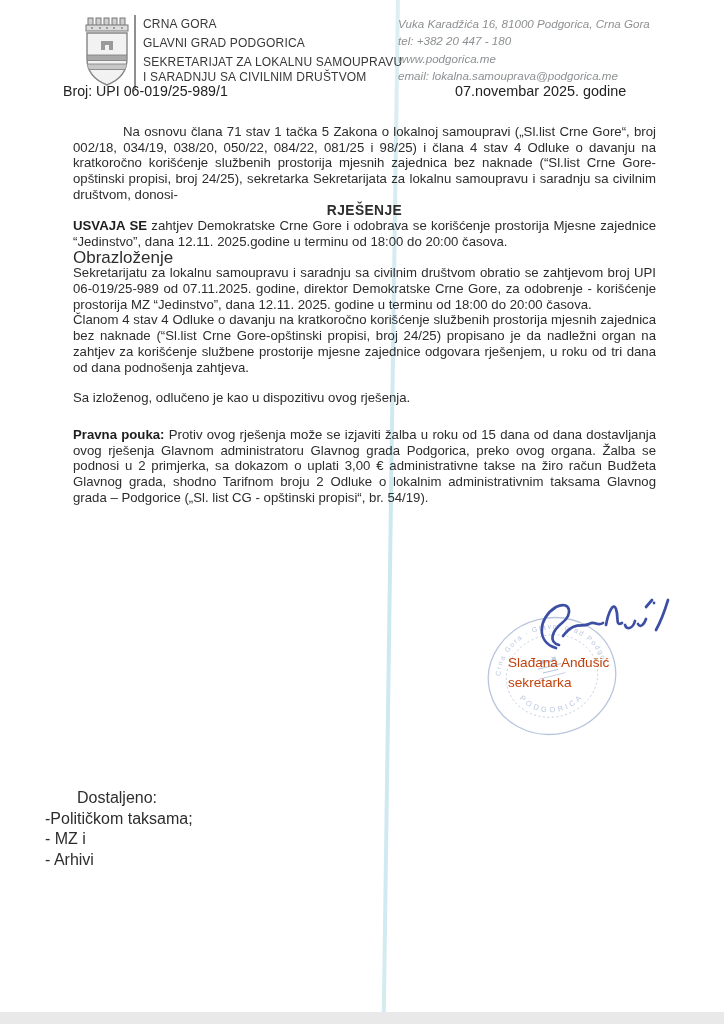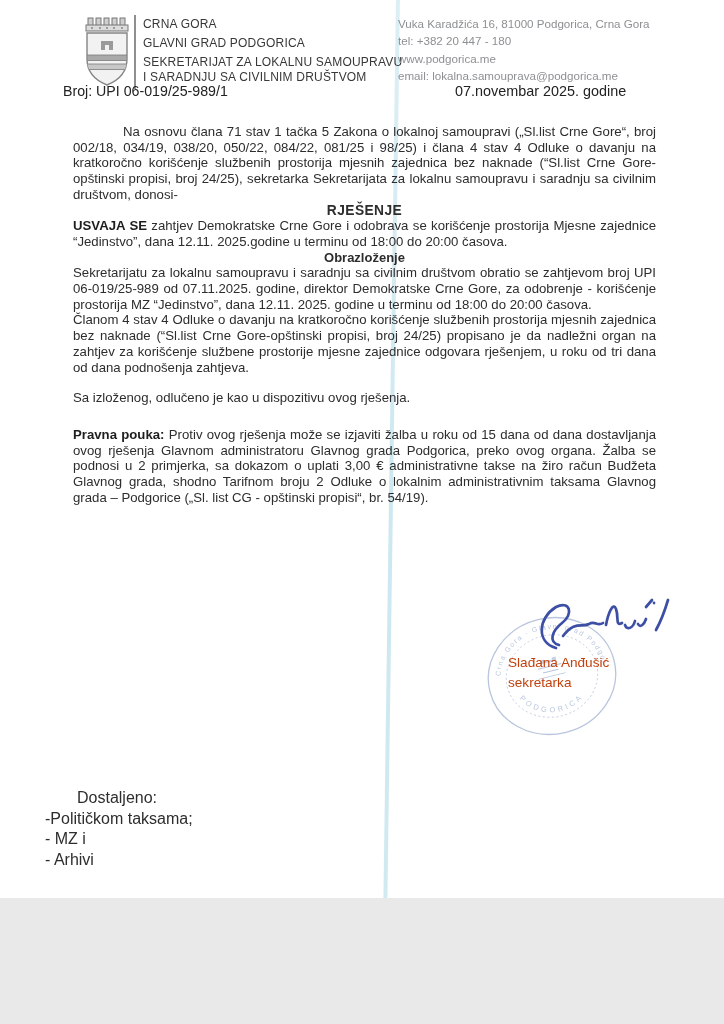--- a/index.html
+++ b/index.html
@@ -1,46 +1,46 @@
 <!DOCTYPE html>
 <html><head>
 <meta charset="utf-8">
 <style>
   html,body{margin:0;padding:0;background:#e9e9e9;}
   .page{
-    position:relative; width:724px; height:898px; margin:0 auto;
+    position:relative; width:724px; height:1012px; margin:0 auto;
     background:#ffffff; overflow:hidden;
     font-family:"Liberation Sans", sans-serif; color:#2d2d2d;
   }
   
   .scan-line{
     position:absolute; left:396px; top:-4px; width:4px; height:1040px;
     background:linear-gradient(180deg,#d9edf3 0%,#c6e5ee 55%,#cfe9f0 100%);
     transform:rotate(0.8deg); transform-origin:50% 0; opacity:.9;
   }
   
   .coat{position:absolute; left:82px; top:15px;}
   .logo-divider{position:absolute; left:134px; top:15px; width:1.5px; height:74px; background:#8f8f8f;}
   .org-block{position:absolute; left:143px; top:15px; font-size:12px; color:#383838; letter-spacing:.2px;}
   .org-block .l1{line-height:19px;}
   .org-block .l2{line-height:18px;}
   .org-block .l3{line-height:16px; margin-top:2px;text-align:right;}
   .org-block .l4{line-height:15px;}
-  .contact-block{position:absolute; left:398px; top:15px; font-size:11.6px; color:#8d9092; line-height:17.4px;}
+  .contact-block{position:absolute; left:398px; top:15px; font-size:11.6px; color:#8d9092; line-height:17.4px;font-style:italic;}
   .ref-number{position:absolute; left:63px; top:83px; font-size:14.2px; color:#222;}
   .doc-date{position:absolute; left:455px; top:83px; font-size:14.4px; color:#222;}
   
   .doc-body{
     position:absolute; left:73px; top:124px; width:583px;
     font-size:13.2px; line-height:15.7px; text-align:justify;
   }
   .doc-body p{margin:0;}
   .p-intro{text-indent:50px;}
   .doc-title{text-align:center; font-weight:bold; font-size:13.8px; letter-spacing:.4px; margin:13px 0 13px;}
-  .section-title{text-align:center; font-weight:bold; font-size:13px; margin:13px 0 18px;}
+  .section-title{text-align:left; font-weight:normal; font-size:17px; margin:13px 0 18px;}
   .p-closing{margin-top:15px !important;}
   .p-legal{margin-top:21px !important;}
   b{font-weight:bold; color:#1e1e1e;}
   
   .stamp{position:absolute; left:482px; top:612px; opacity:.62;}
   .signature-svg{position:absolute; left:518px; top:590px;}
   .sig-block{
     position:absolute; left:508px; top:653px; width:174px; text-align:left;
     font-size:13.6px; line-height:20px; color:#c2410c;
   }

